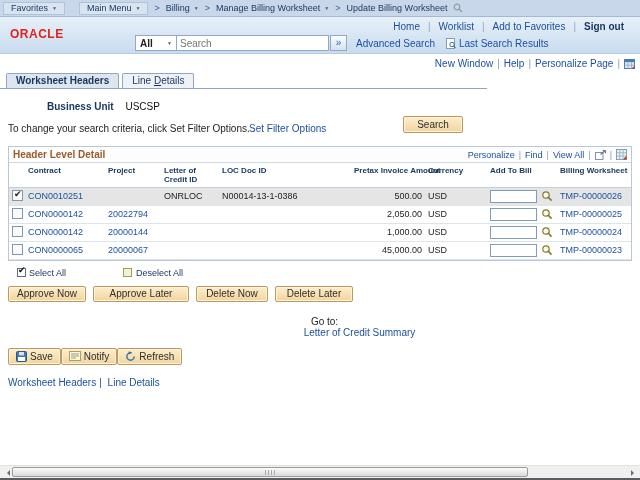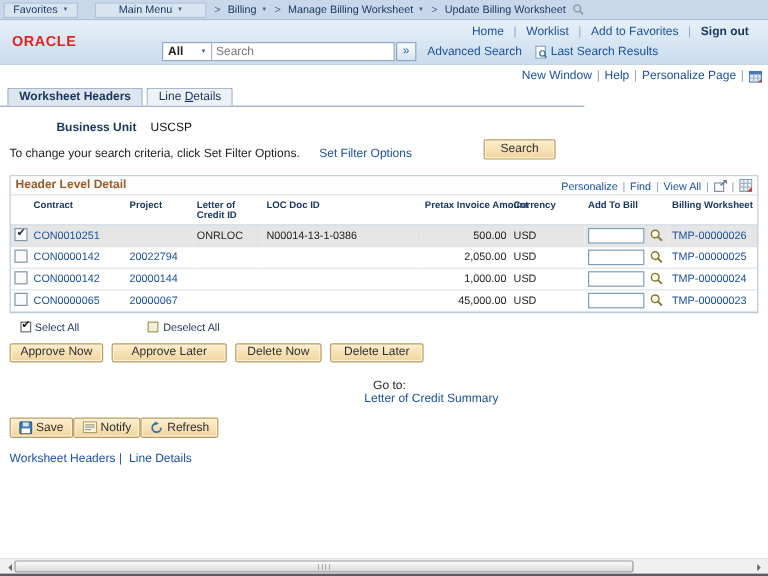--- a/index.html
+++ b/index.html
@@ -5,21 +5,21 @@
   * { box-sizing: border-box; }
   html,body { margin:0; padding:0; width:640px; height:480px; overflow:hidden;
     font-family:"Liberation Sans", sans-serif; background:#fff; }
   a { text-decoration:none; color:#1b4f9e; cursor:pointer; }
 
   
   .crumb-bar { height:17px; background:#c8d8ea; border-bottom:1px solid #a3b9d1;
     display:flex; align-items:center; font-size:9px; color:#16355f; padding-left:3px; }
   .crumb-box { background:#d9e4f1; border:1px solid #aec2d8; height:13px;
     display:flex; align-items:center; gap:4px; padding:0 7px; }
-  .crumb-mainmenu { margin-left:14px; padding:0 19px; }
+  .crumb-mainmenu { margin-left:14px; padding:0 7px; }
   .crumb-item { display:flex; align-items:center; gap:4px; }
   .crumb-sep::before { content:">"; color:#41608a; margin:0 6px; }
   .menu-arrow { font-size:5px; color:#41608a; }
 
   
   .banner { height:37px; background:linear-gradient(#e7f0f8,#c9dcef);
     border-bottom:1px solid #b6cbe0; position:relative; }
   .logo { position:absolute; left:10px; top:10px; font-size:12px; font-weight:bold;
     color:#e0211f; letter-spacing:.5px; }
   .banner-nav { position:absolute; top:4px; right:8px; font-size:10px;
@@ -49,21 +49,21 @@
   .tab { border:1px solid #8ea6c0; border-bottom:none; border-radius:2px 2px 0 0;
     padding:1px 9px 2px; font-size:10px; color:#16355f; background:#eef2f7; cursor:pointer; }
   .tab.active { background:#dde6ee; font-weight:bold; }
   .accesskey { text-decoration:underline; }
 
   
   .bu-row { margin:12px 0 0 47px; font-size:10px; color:#111; }
   .bu-label { font-weight:bold; color:#16355f; margin-right:9px; }
   .filter-row { position:relative; margin-top:8px; height:17px; font-size:10px; }
   .hint { position:absolute; left:8px; top:3px; color:#1d1d1d; }
-  .set-filter { position:absolute; left:266px; top:3px; }
+  .set-filter { position:absolute; left:249px; top:3px; }
   .btn { background:linear-gradient(#fdeecd,#f1d49e); border:1px solid #bd9a59;
     border-radius:2px; box-shadow:inset 0 0 0 1px #fdf3dd; color:#2f2f2f;
     font-size:10px; font-family:"Liberation Sans",sans-serif; cursor:pointer; }
   .search-btn { position:absolute; left:403px; top:-4px; width:60px; height:17px; }
 
   
   .grid { margin:9px 8px 0; border:1px solid #b9c8d9; width:624px; }
   .grid-titlebar { height:16px; display:flex; align-items:center;
     justify-content:space-between; padding:0 4px; border-bottom:1px solid #cfd9e3;
     background:#fdfdfd; }

